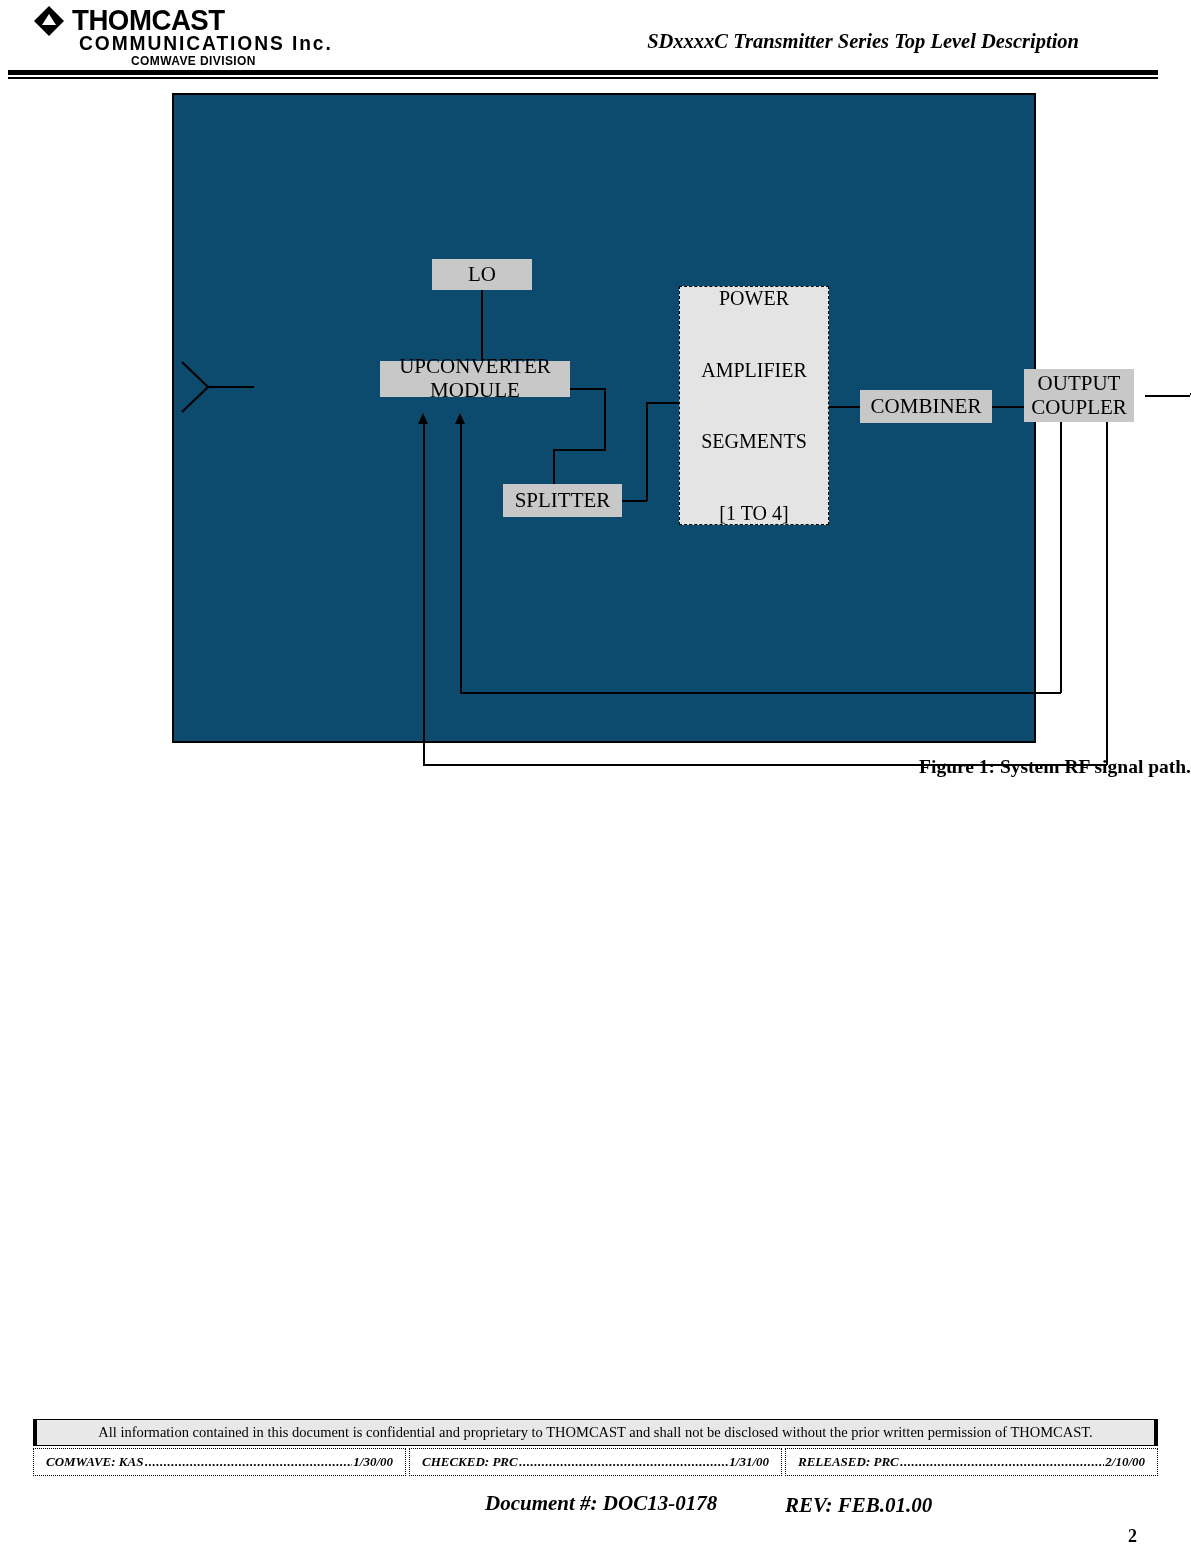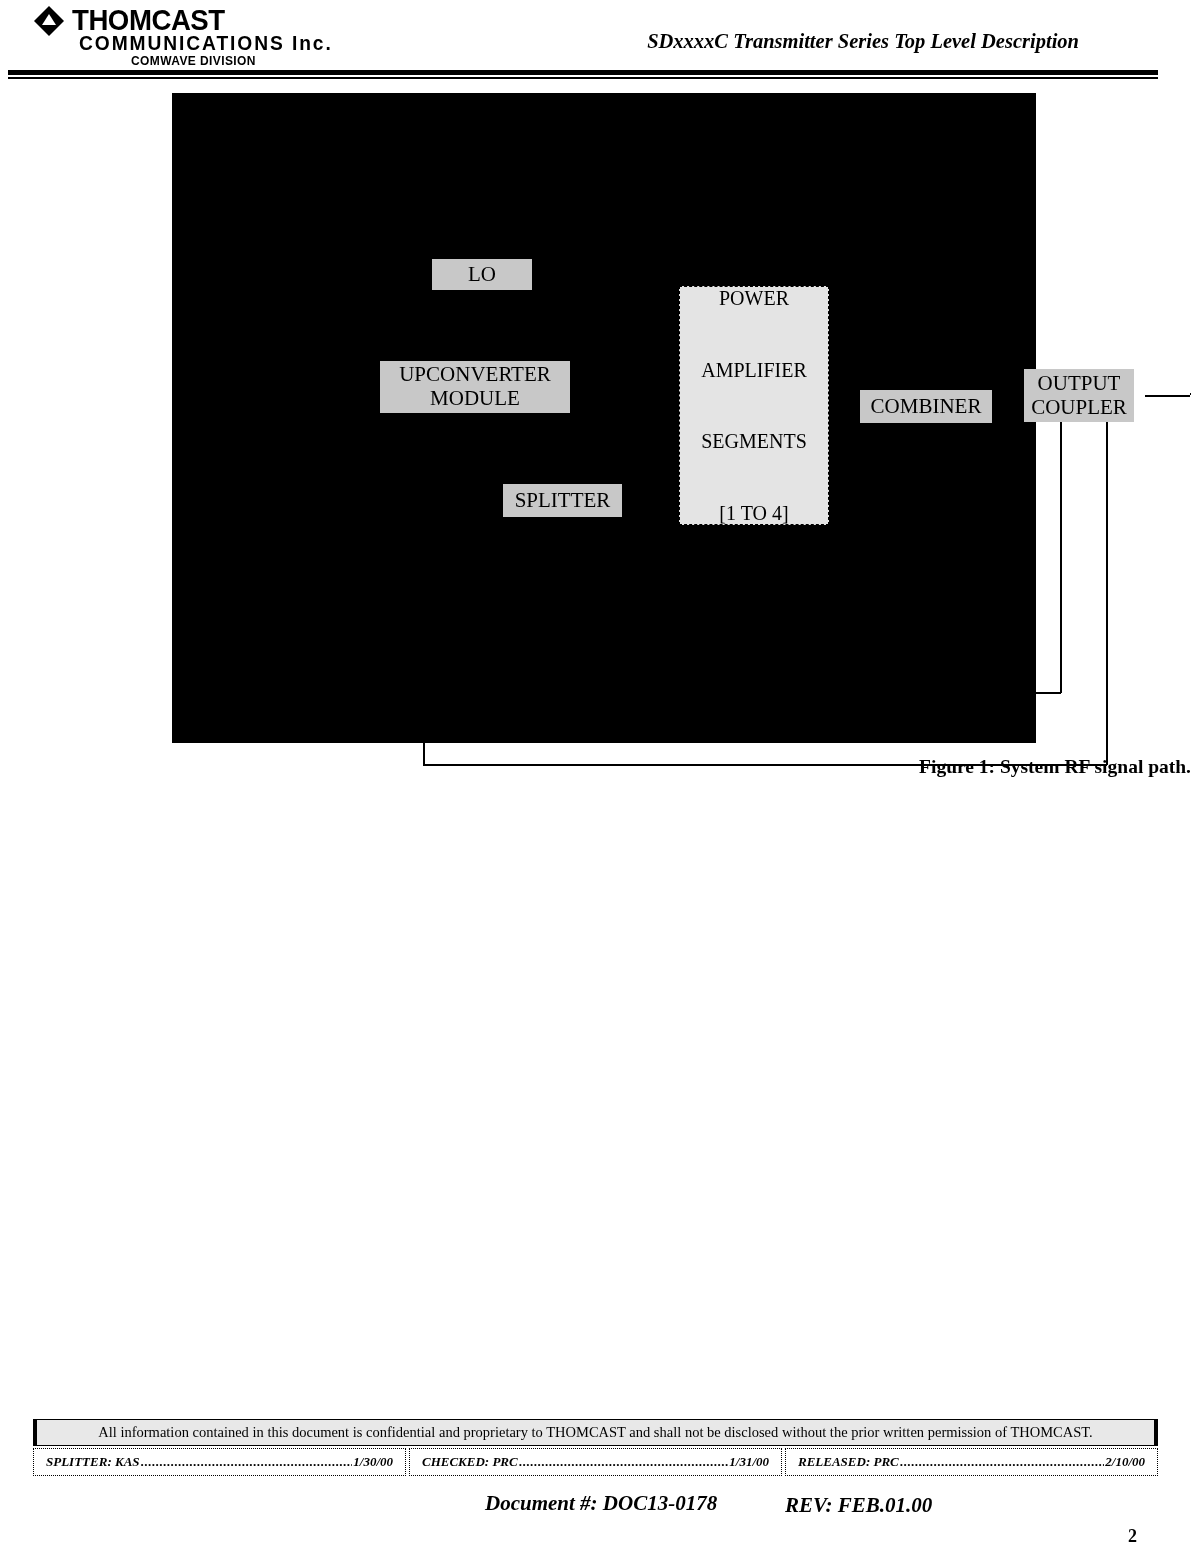--- a/index.html
+++ b/index.html
@@ -99,37 +99,37 @@
     width: 1191px;
     height: 720px;
   }
   #diagram-frame {
     position: absolute;
     left: 172px; top: 5px;
     width: 864px;
     height: 650px;
     border: 2.5px solid #000;
     box-sizing: border-box;
-    background: #000000;
+    background: #0c4a6e;
   }
   .blk {
     position: absolute;
     background: #c8c8c8;
     display: flex;
     align-items: center;
     justify-content: center;
     text-align: center;
     font-family: "Liberation Serif", serif;
     font-size: 21px;
     line-height: 1.12;
     box-sizing: border-box;
     z-index: 4;
   }
   #blk-lo       { left: 258px;  top: 164px; width: 100px; height: 31px; }
-  #blk-upconv   { left: 206px;  top: 266px; width: 190px; height: 52px; }
+  #blk-upconv   { left: 206px;  top: 266px; width: 190px; height: 36px; }
   #blk-splitter { left: 329px;  top: 389px; width: 119px; height: 33px; }
   #blk-pa {
     left: 505px; top: 191px; width: 150px; height: 239px;
     background: #e4e4e4;
     border: 1.6px dashed #000;
     flex-direction: column;
     font-size: 20px;
     justify-content: space-between;
   }
   #blk-pa span { display: block; }
@@ -351,21 +351,21 @@
 
   <div id="fig-caption">Figure 1: System RF signal path.</div>
 </div>
 
 <div id="footer">
 
   <div id="confid-bar">All information contained in this document is confidential and proprietary to THOMCAST and shall not be disclosed without the prior written permission of THOMCAST.</div>
 
   <div id="signoff-row">
     <div class="signoff-cell">
-      <span class="so-label">SPLITTER: KAS</span>
+      <span class="so-label">COMWAVE: KAS</span>
       <span class="so-dots">..........................................................</span>
       <span class="so-date">1/30/00</span>
     </div>
     <div class="signoff-cell">
       <span class="so-label">CHECKED: PRC</span>
       <span class="so-dots">..........................................................</span>
       <span class="so-date">1/31/00</span>
     </div>
     <div class="signoff-cell">
       <span class="so-label">RELEASED: PRC</span>

